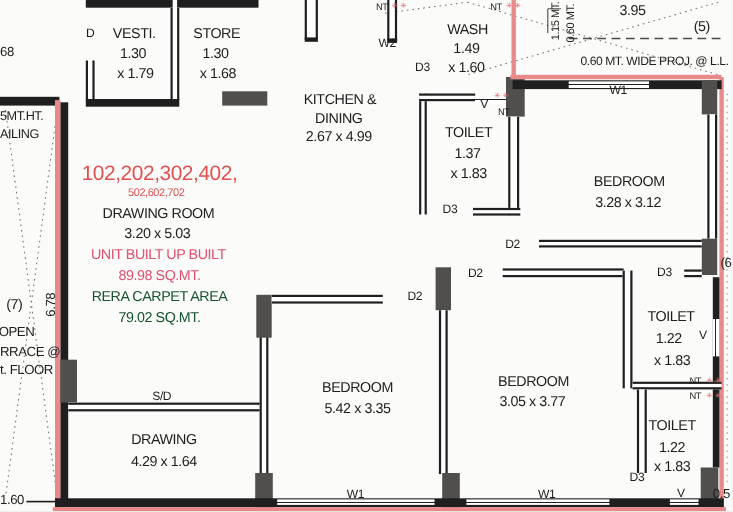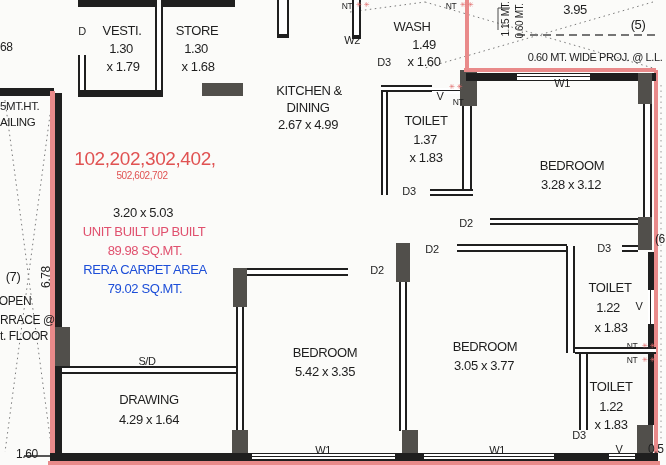--- a/index.html
+++ b/index.html
@@ -3,21 +3,21 @@
 <meta charset="utf-8">
 <style>
   html,body{margin:0;padding:0;background:#e8e8e4;}
   #plan{position:relative;width:666px;height:465px;background:#fbfbf9;overflow:hidden;
         font-family:"Liberation Sans", sans-serif;color:#1e1e1e;}
   .lbl{position:absolute;transform:translate(-50%,-50%);white-space:nowrap;
        font-size:13px;letter-spacing:-0.4px;line-height:1;color:#1e1e1e;}
   .edge{position:absolute;white-space:nowrap;font-size:12px;letter-spacing:-0.4px;}
   .f11{font-size:11px;} .f12{font-size:12px;} .f10{font-size:10px;} .f85{font-size:8.5px;}
   .rot{transform:translate(-50%,-50%) rotate(-90deg);}
-  .red{color:#e05252;} .pink{color:#e0506e;} .mag{color:#1d4ed8;}
+  .red{color:#e05252;} .pink{color:#e0506e;} .mag{color:#14532d;}
   .wb{position:absolute;background:#1f1f1f;}
   .wp{position:absolute;background:#514f4b;}
   .w2v{position:absolute;background:#fff;border-left:2px solid #1f1f1f;border-right:2px solid #1f1f1f;box-sizing:border-box;}
   .w2h{position:absolute;background:#fff;border-top:2px solid #1f1f1f;border-bottom:2px solid #1f1f1f;box-sizing:border-box;}
   .wr{position:absolute;background:#e98a8a;}
   .ww{position:absolute;background:linear-gradient(#fff 0 2px,#1f1f1f 2px 3px,#fff 3px 100%);}
   .wwv{position:absolute;background:linear-gradient(90deg,#fff 0 2px,#1f1f1f 2px 3px,#fff 3px 100%);}
   .hx{position:absolute;color:#e06a6a;font-size:7px;letter-spacing:0;}
   .hx::before{content:"\2733\00a0\2733";}
   svg.lines{position:absolute;left:0;top:0;}
@@ -110,21 +110,21 @@
   <span class="lbl" style="left:196px;top:48px">1.30</span>
   <span class="lbl" style="left:198px;top:66px">x 1.68</span>
 
   <span class="lbl" style="left:309px;top:90px">KITCHEN &amp;</span>
   <span class="lbl" style="left:308px;top:107px">DINING</span>
   <span class="lbl" style="left:308px;top:124px">2.67 x 4.99</span>
 
   <span class="lbl f85" style="left:347px;top:6px">NT</span>
   <span class="hx" style="left:356px;top:1px"></span>
   <span class="lbl f11" style="left:352px;top:40px">W2</span>
-  <span class="lbl" style="left:412px;top:26px">WASH</span>
+  <span class="lbl" style="left:425px;top:26px">WASH</span>
   <span class="lbl" style="left:424px;top:44px">1.49</span>
   <span class="lbl" style="left:424px;top:61px">x 1.60</span>
   <span class="lbl f11" style="left:384px;top:62px">D3</span>
   <span class="lbl f85" style="left:451px;top:6px">NT</span>
   <span class="hx" style="left:460px;top:1px"></span>
 
   <span class="lbl" style="left:575px;top:9px">3.95</span>
   <span class="lbl rot f10" style="left:506px;top:19px">1.15 MT.</span>
   <span class="lbl rot f10" style="left:520px;top:21px">0.60 MT.</span>
   <span class="lbl" style="left:638px;top:24px">(5)</span>
@@ -168,29 +168,30 @@
   <span class="lbl f11" style="left:579px;top:435px">D3</span>
 
   <span class="lbl f11" style="left:147px;top:361px">S/D</span>
   <span class="lbl" style="left:149px;top:399px">DRAWING</span>
   <span class="lbl" style="left:149px;top:419px">4.29 x 1.64</span>
 
   <span class="lbl f11" style="left:323px;top:450px">W1</span>
   <span class="lbl f11" style="left:497px;top:450px">W1</span>
   <span class="lbl f11" style="left:619px;top:449px">V</span>
   <span class="edge" style="left:648px;top:442px">0.5</span>
-  <span class="edge" style="left:16px;top:447px">1.60</span>
+  <span class="edge" style="left:0;top:447px">1.60</span>
 
   <span class="lbl" style="left:13px;top:276px">(7)</span>
   <span class="lbl f12" style="left:15px;top:301px">OPEN</span>
   <span class="edge" style="left:0;top:313px">RRACE @</span>
   <span class="edge" style="left:0;top:329px">t. FLOOR</span>
   <span class="lbl rot f12" style="left:46px;top:277px">6.78</span>
 
   <span class="lbl red" style="left:145px;top:158px;font-size:19px">102,202,302,402,</span>
   <span class="lbl red" style="left:142px;top:176px;font-size:10px">502,602,702</span>
+  <span class="lbl" style="left:144px;top:194px">DRAWING ROOM</span>
   <span class="lbl" style="left:143px;top:212px">3.20 x 5.03</span>
   <span class="lbl pink" style="left:144px;top:231px">UNIT BUILT UP BUILT</span>
   <span class="lbl pink" style="left:145px;top:250px">89.98 SQ.MT.</span>
   <span class="lbl mag" style="left:145px;top:269px">RERA CARPET AREA</span>
   <span class="lbl mag" style="left:145px;top:288px">79.02 SQ.MT.</span>
 
 </div>
 
 </body></html>

